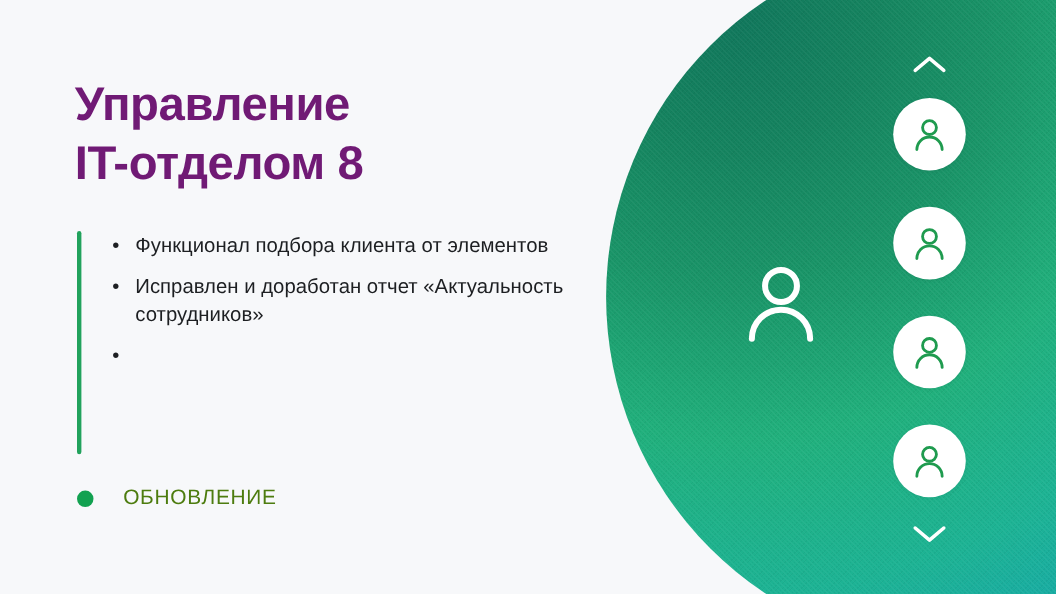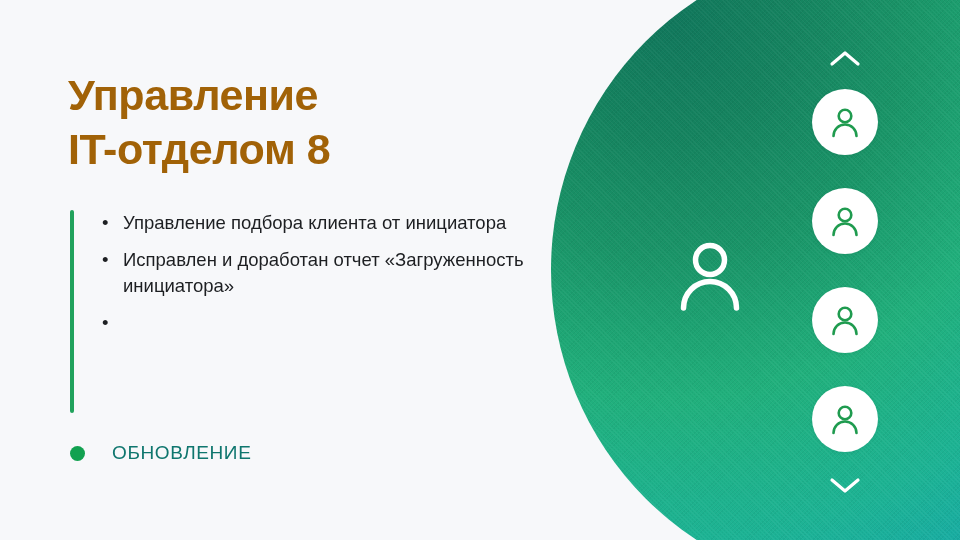--- a/index.html
+++ b/index.html
@@ -80,21 +80,21 @@
 
   
   .title {
     position:absolute;
     left:68px; top:68px;
     width:470px;
     font-size:43px;
     font-weight:bold;
     line-height:1.26;
     letter-spacing:-0.4px;
-    color:#a16207;
+    color:#701a75;
     white-space:pre-line;
   }
 
   .bullets-wrap {
     position:absolute;
     left:70px; top:210px;
     width:500px;
   }
   .accent-bar {
     position:absolute;
@@ -132,21 +132,21 @@
   .status-dot {
     width:15px; height:15px;
     border-radius:50%;
     background:#12a150;
     flex:0 0 auto;
   }
   .status-label {
     margin-left:27px;
     font-size:19px;
     letter-spacing:.6px;
-    color:#0f766e;
+    color:#4d7c0f;
   }
 </style>
 </head>
 <body>
 
 <div id="slide">
 
   <div class="graphic">
     <div class="graphic-noise"></div>
   </div>
@@ -196,25 +196,25 @@
   </div>
 
   <h1 class="title">Управление
 IT-отделом 8</h1>
 
   <div class="bullets-wrap">
     <div class="accent-bar"></div>
     <ul class="bullets">
       <li>
         <span class="dot">•</span>
-        <span>Управление подбора клиента от инициатора</span>
+        <span>Функционал подбора клиента от элементов</span>
       </li>
       <li>
         <span class="dot">•</span>
-        <span>Исправлен и доработан отчет «Загруженность инициатора»</span>
+        <span>Исправлен и доработан отчет «Актуальность сотрудников»</span>
       </li>
       <li>
         <span class="dot">•</span>
       </li>
     </ul>
   </div>
 
   <div class="status">
     <span class="status-dot"></span>
     <span class="status-label">ОБНОВЛЕНИЕ</span>

